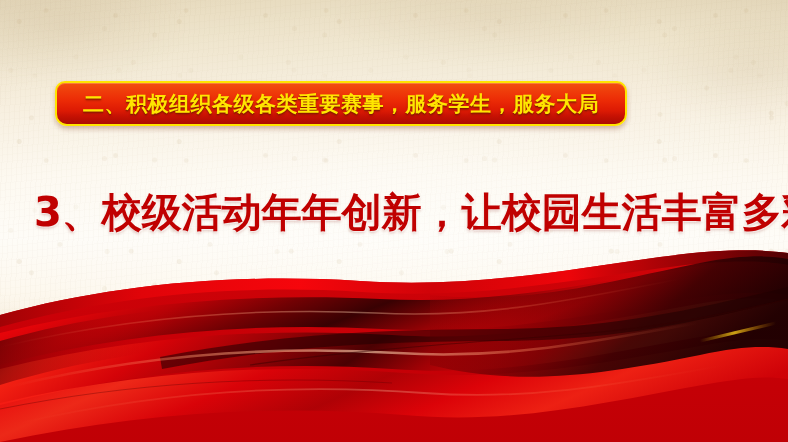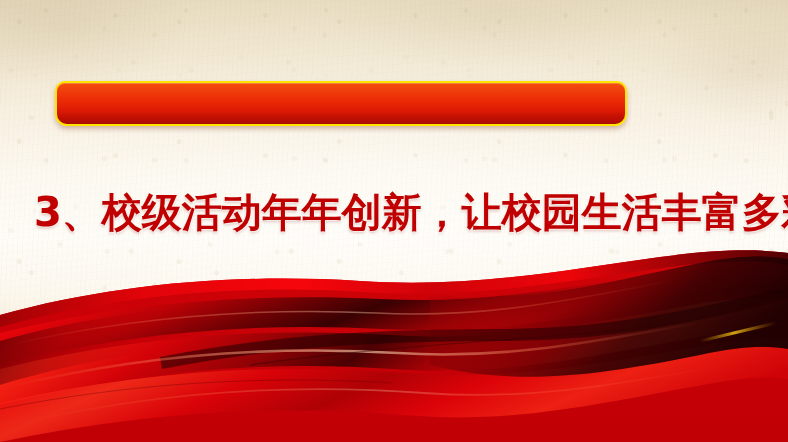--- a/index.html
+++ b/index.html
@@ -290,18 +290,19 @@
       <path d="M20,186 C160,154 292,146 424,156 C534,164 624,146 726,128" fill="none" stroke="url(#gGleam)" stroke-width="1.8" opacity=".40"></path>
 
       <path d="M700,104 C726,98 750,92 776,86" fill="none" stroke="url(#gGold)" stroke-width="3.2" opacity=".9"></path>
 
       <path d="M250,128 C360,112 470,106 590,96 C670,89 730,76 788,62" fill="none" stroke="#330102" stroke-width="1.1" opacity=".45"></path>
       <path d="M0,172 C130,146 262,138 392,146" fill="none" stroke="#5c0103" stroke-width="1" opacity=".35"></path>
     </svg>
   </div>
 
   <div class="banner">
+    <span class="banner-text">二、积极组织各级各类重要赛事，服务学生，服务大局</span>
     <div class="banner-shade"></div>
   </div>
 
   <div class="heading">3、校级活动年年创新，让校园生活丰富多彩</div>
 
 </div>
 
 </body></html>

